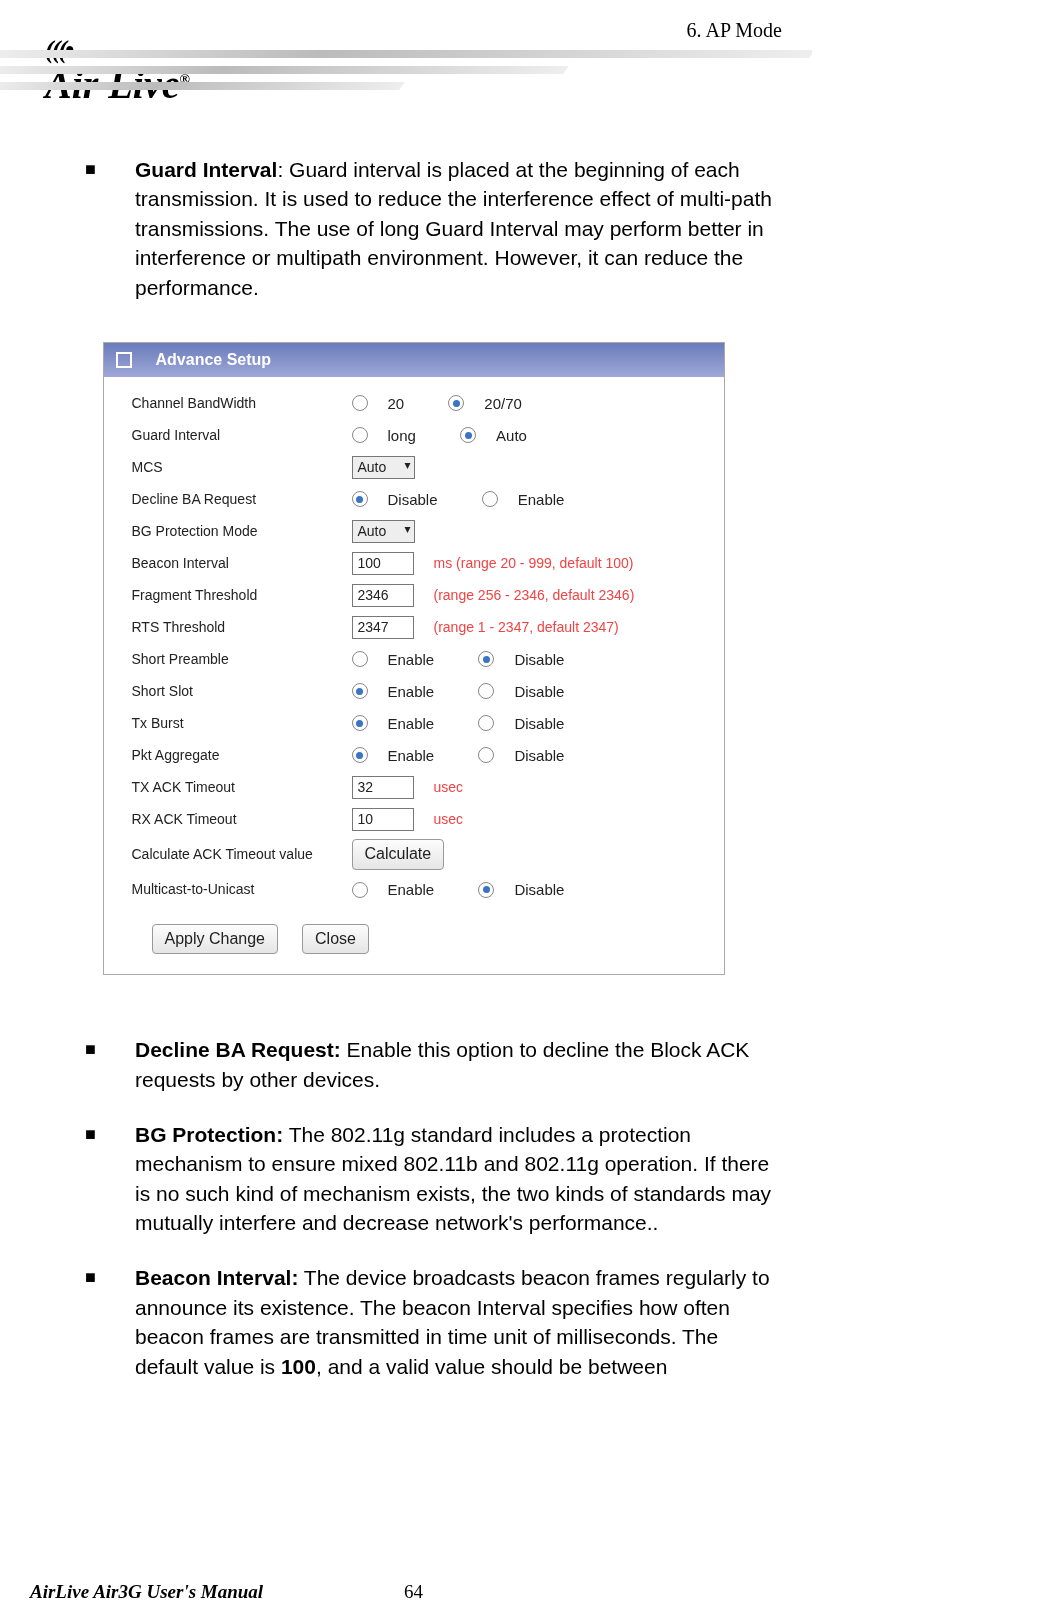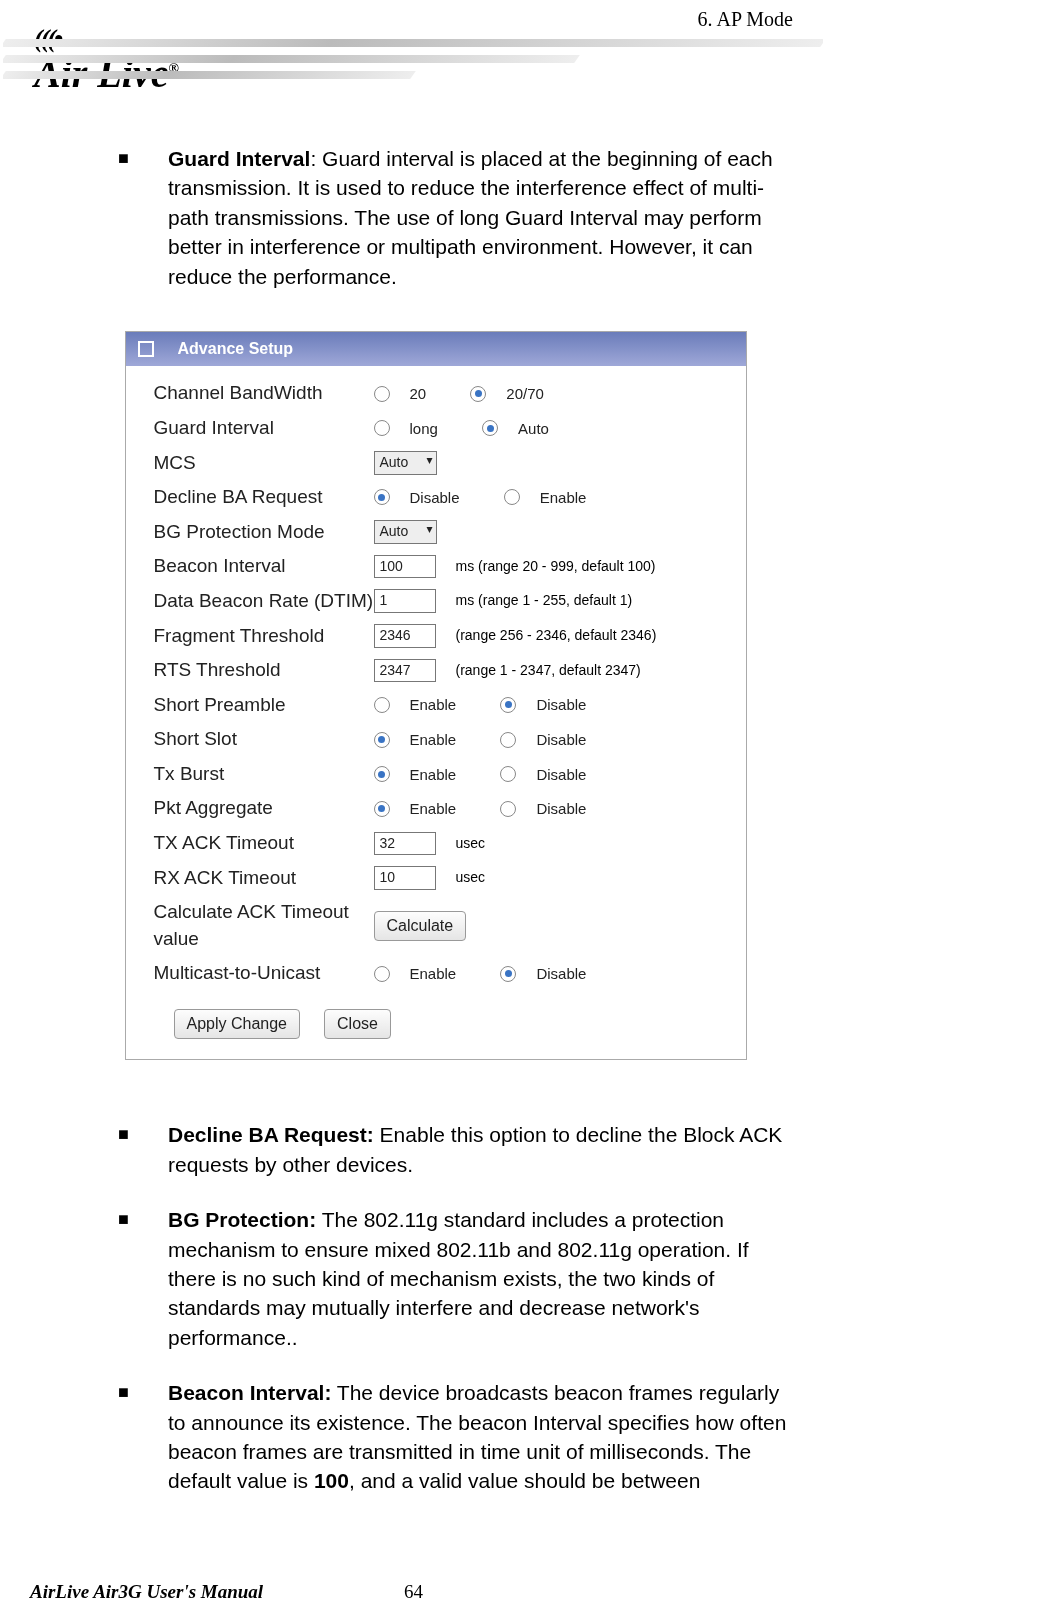--- a/index.html
+++ b/index.html
@@ -7,21 +7,21 @@
     padding: 0;
     font-family: Arial, Helvetica, sans-serif;
     background: #fff;
     color: #000;
     width: 1041px;
   }
   .page {
     width: 827px;
     min-height: 1621px;
     position: relative;
-    padding: 4px;
+    padding: 15px;
     box-sizing: border-box;
   }
   .header-area {
     position: relative;
     height: 110px;
   }
   .header-text {
     position: absolute;
     top: 4px;
     right: 30px;
@@ -58,21 +58,20 @@
     height: 8px;
     margin-bottom: 8px;
     background: linear-gradient(to right, #eee, #bbb 40%, #eee);
     transform: skewX(-35deg);
     transform-origin: right;
   }
   .content {
     padding: 30px 30px 0 30px;
     font-size: 21px;
     line-height: 1.4;
-    margin-left: 44px;
   }
   ul.bullets {
     list-style: none;
     padding-left: 40px;
     margin: 0;
   }
   ul.bullets > li {
     position: relative;
     padding-left: 50px;
     margin-bottom: 26px;
@@ -115,21 +114,21 @@
   }
   .row {
     display: flex;
     align-items: center;
     margin-bottom: 8px;
     min-height: 24px;
   }
   .row .label {
     width: 220px;
     flex-shrink: 0;
-    font-size: 19px;
+    font-size: 14px;
   }
   .row .controls {
     display: flex;
     align-items: center;
     gap: 20px;
     font-size: 15px;
   }
   .radio {
     width: 14px;
     height: 14px;
@@ -164,21 +163,21 @@
     font-size: 12px;
   }
   .input-box {
     border: 1px solid #777;
     background: #fff;
     padding: 1px 5px;
     font-size: 14px;
     width: 50px;
   }
   .hint {
-    color: #000000;
+    color: #ef4444;
     font-size: 14px;
   }
   .btn {
     border: 1px solid #999;
     background: linear-gradient(#fdfdfd, #e5e5e5);
     padding: 3px 12px;
     border-radius: 4px;
     font-size: 16px;
     display: inline-block;
   }
@@ -271,27 +270,20 @@
         </div>
 
         <div class="row">
           <div class="label">Beacon Interval</div>
           <div class="controls">
             <span class="input-box">100</span>
             <span class="hint">ms (range 20 - 999, default 100)</span>
           </div>
         </div>
 
-        <div class="row">
-          <div class="label">Data Beacon Rate (DTIM)</div>
-          <div class="controls">
-            <span class="input-box">1</span>
-            <span class="hint">ms (range 1 - 255, default 1)</span>
-          </div>
-        </div>
 
         <div class="row">
           <div class="label">Fragment Threshold</div>
           <div class="controls">
             <span class="input-box">2346</span>
             <span class="hint">(range 256 - 2346, default 2346)</span>
           </div>
         </div>
 
         <div class="row">

